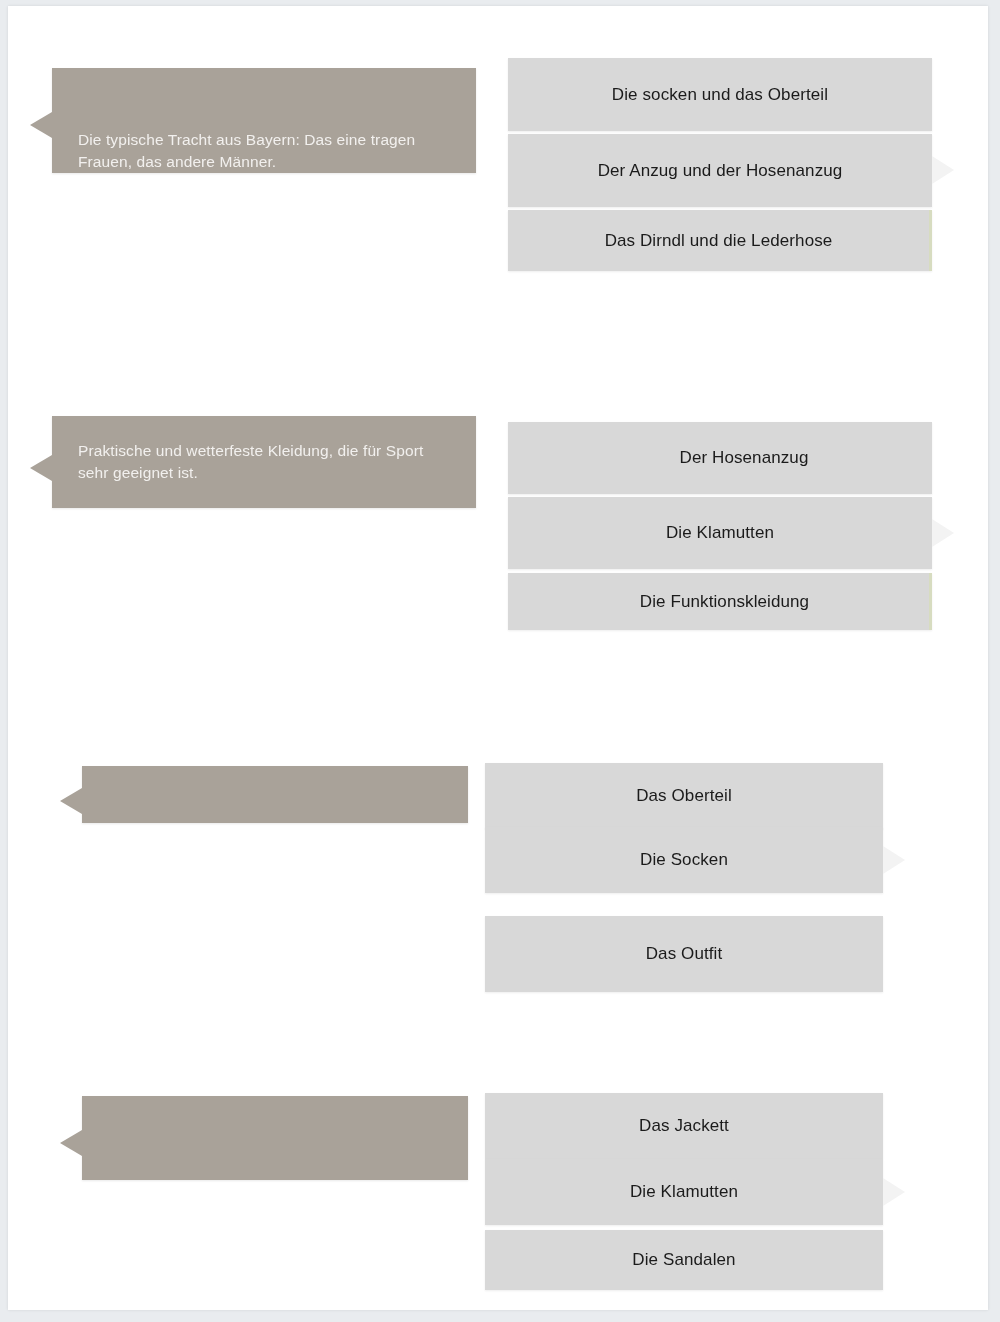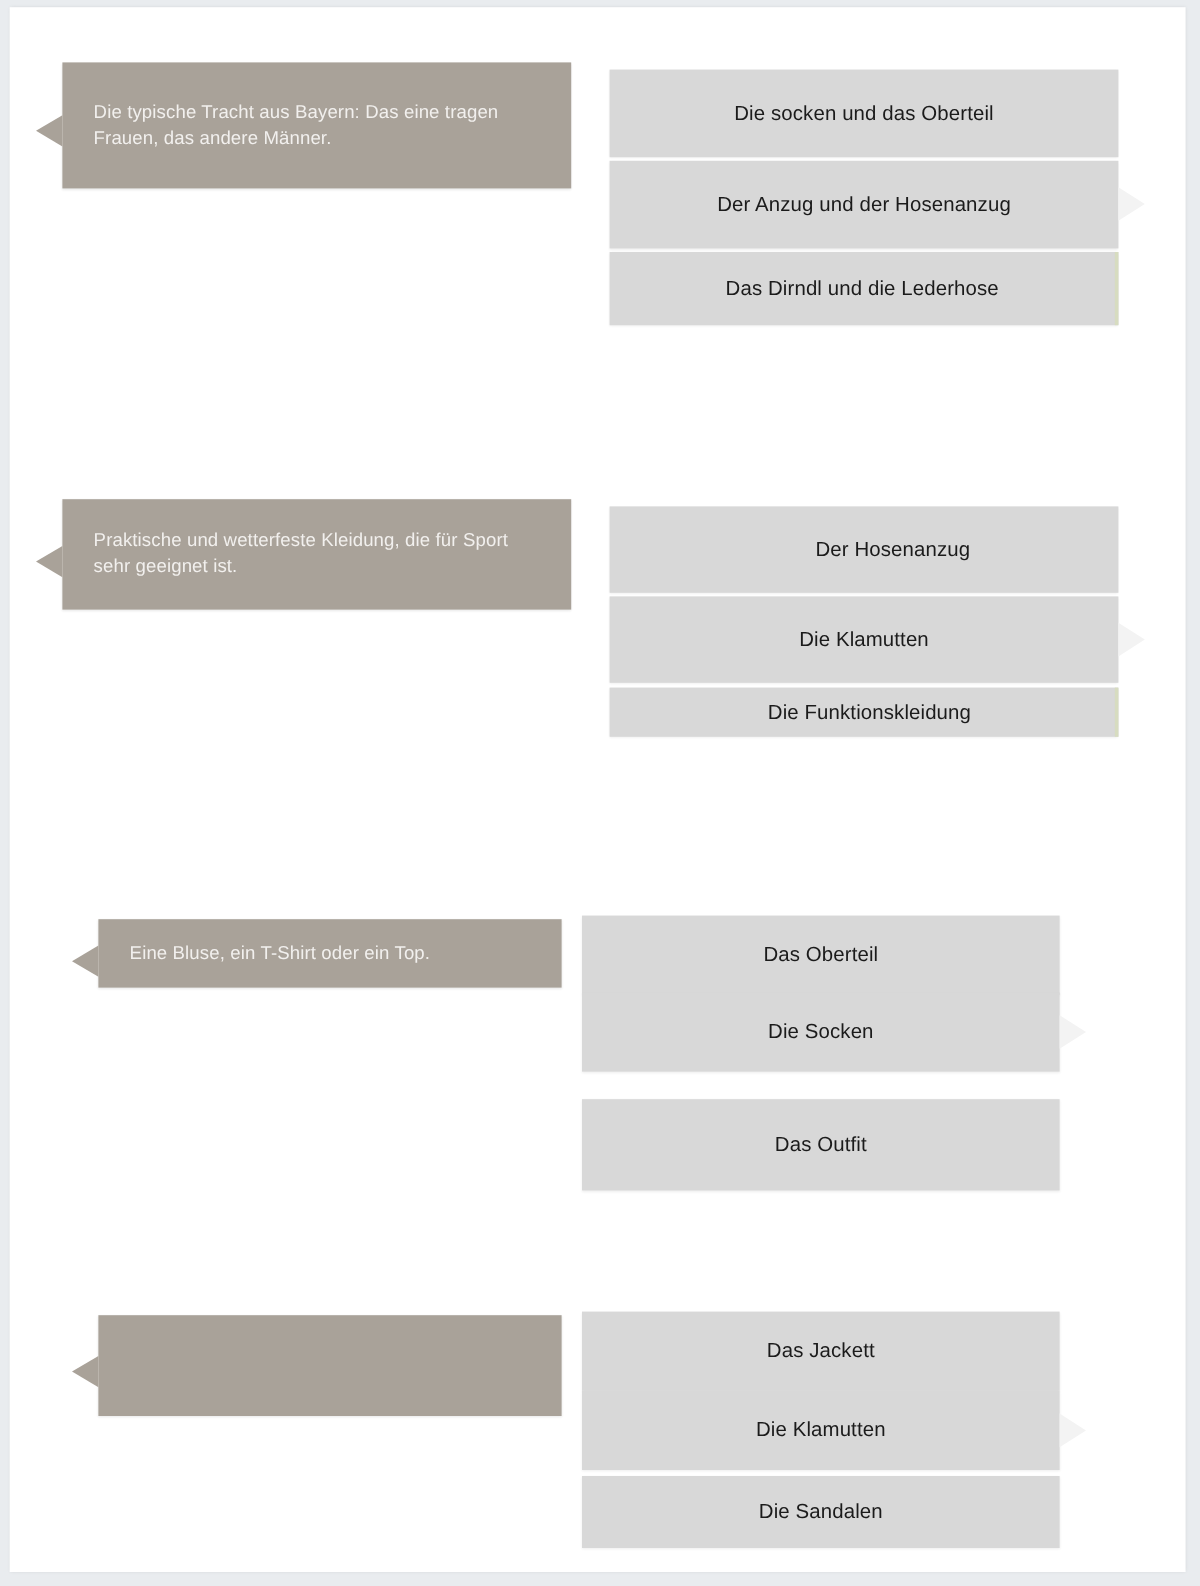--- a/index.html
+++ b/index.html
@@ -86,21 +86,21 @@
     border-left: 22px solid #f3f3f3;
   }
 </style>
 </head>
 <body>
 
 <div class="page">
 
   <div class="qblock">
 
-    <div class="bubble" style="left:44px; top:46px; width:424px; height:105px;">
+    <div class="bubble" style="left:44px; top:62px; width:424px; height:105px;justify-content:flex-end;">
       <div class="bubble-tail" style="top:44px;"></div>
       <div class="bubble-text">Die typische Tracht aus Bayern: Das eine tragen Frauen, das andere Männer.</div>
     </div>
 
     <div class="options">
       <div class="option" style="left:500px; top:52px; width:424px; height:73px;align-items:center;">
         <span>Die socken und das Oberteil</span>
       </div>
       <div class="option" style="left:500px; top:128px; width:424px; height:73px;">
         <div class="opt-pointer" style="left:424px; top:22px;"></div>
@@ -120,31 +120,30 @@
     </div>
 
     <div class="options">
       <div class="option" style="left:500px; top:416px; width:424px; height:72px;padding-left:48px;">
         <span>Der Hosenanzug</span>
       </div>
       <div class="option" style="left:500px; top:491px; width:424px; height:72px;">
         <div class="opt-pointer" style="left:424px; top:22px;"></div>
         <span>Die Klamutten</span>
       </div>
-      <div class="option correct" style="left:500px; top:567px; width:424px; height:41px;padding-left:12px;">
+      <div class="option correct" style="left:500px; top:567px; width:424px; height:57px;padding-left:12px;">
         <span>Die Funktionskleidung</span>
       </div>
     </div>
   </div>
 
   <div class="qblock">
 
     <div class="bubble" style="left:74px; top:760px; width:386px; height:57px;">
       <div class="bubble-tail" style="top:22px;"></div>
-      <div class="bubble-text">Eine Bluse, ein T-Shirt oder ein Top.</div>
     </div>
 
     <div class="options">
       <div class="option" style="left:477px; top:757px; width:398px; height:66px;">
         <span>Das Oberteil</span>
       </div>
       <div class="option" style="left:477px; top:821px; width:398px; height:66px;">
         <div class="opt-pointer" style="left:398px; top:19px;"></div>
         <span>Die Socken</span>
       </div>

